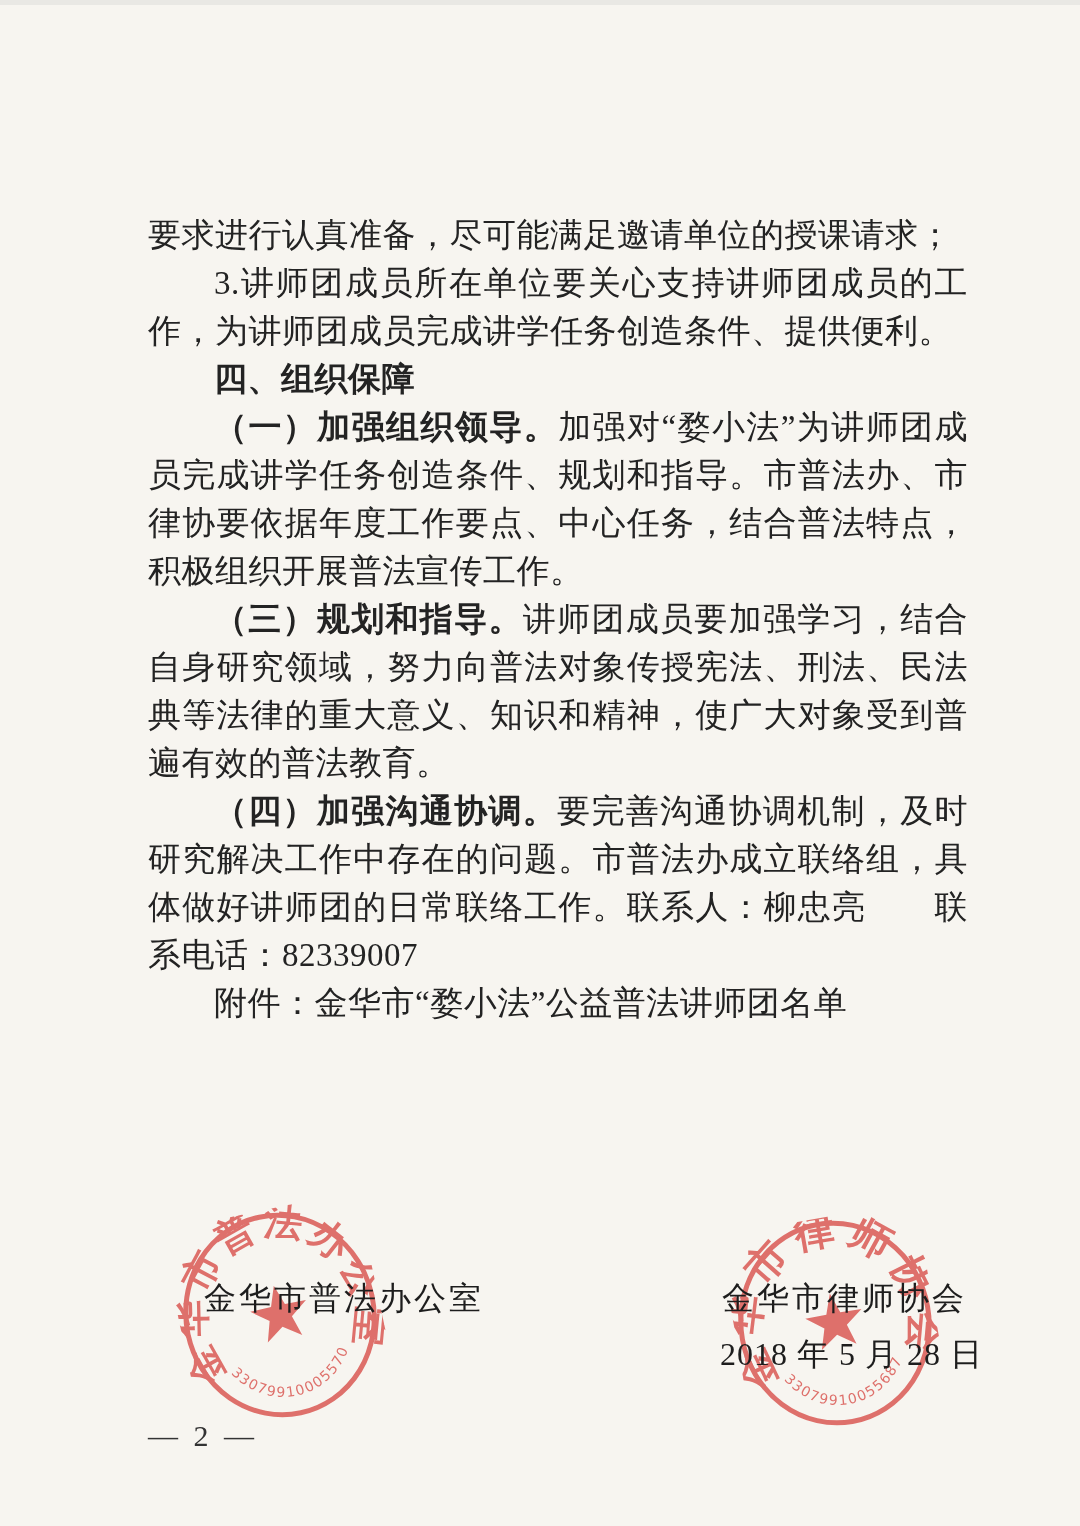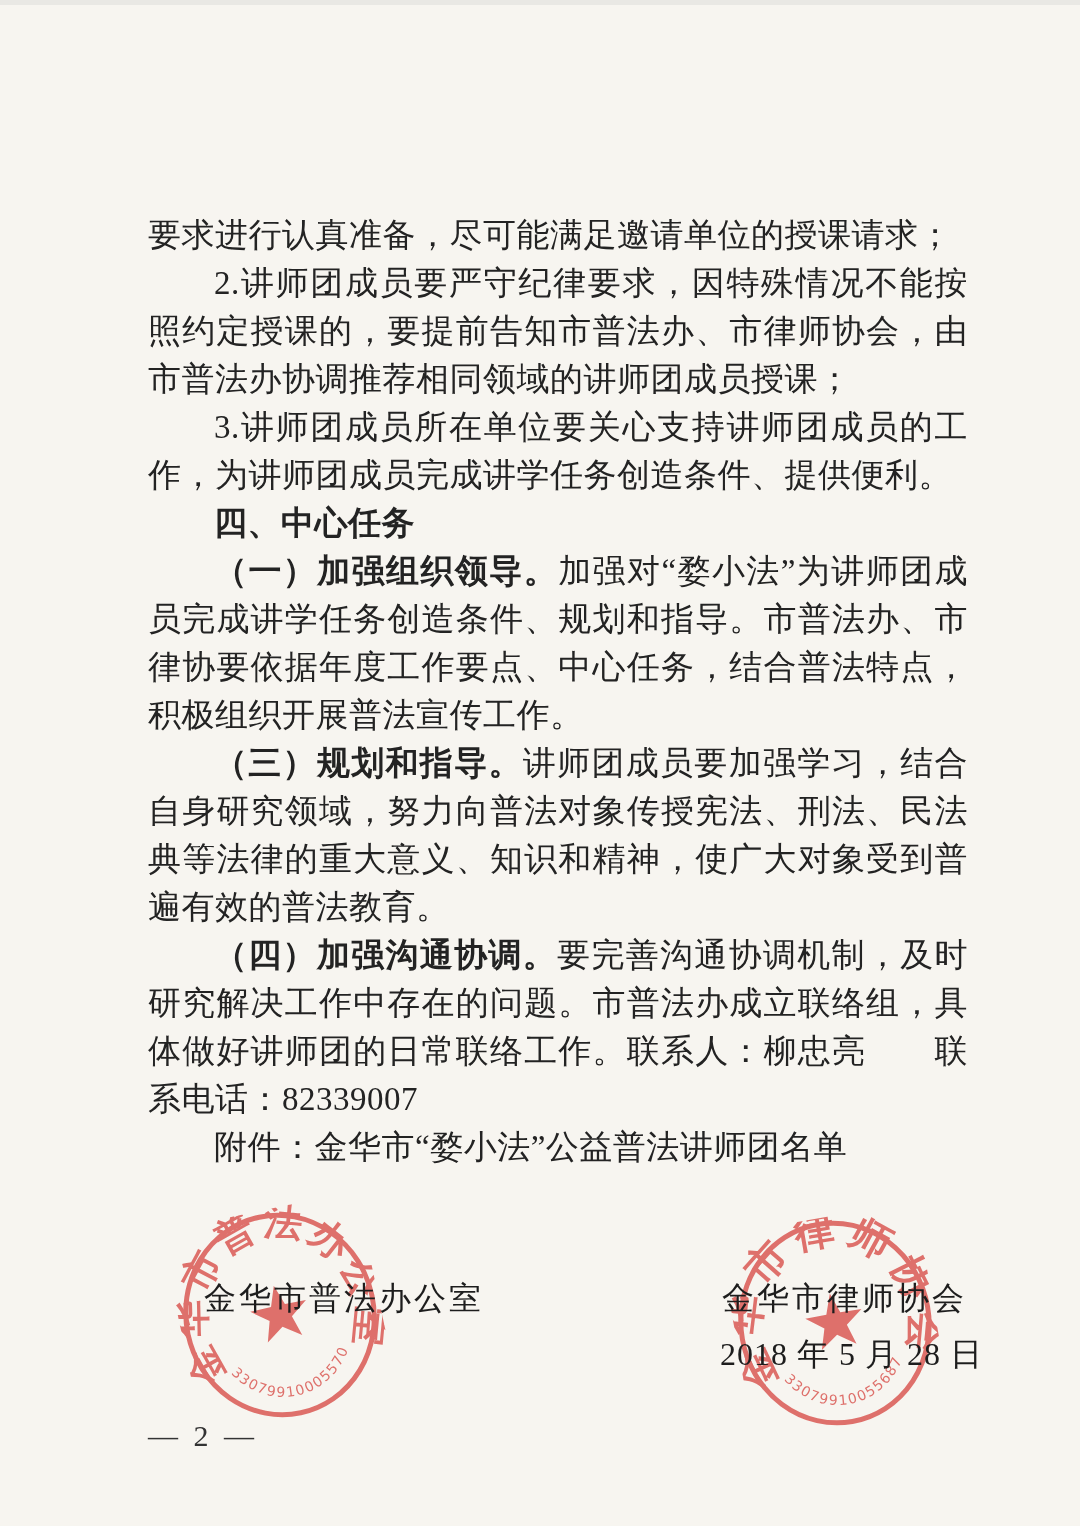--- a/index.html
+++ b/index.html
@@ -49,23 +49,22 @@
   .seal-arc-7{font-size:40px;font-weight:bold;letter-spacing:9px;font-family:"Liberation Serif",serif;}
   .seal-serial{font-size:14px;letter-spacing:1.5px;font-family:"DejaVu Sans",sans-serif;}
 </style>
 </head>
 <body>
 
 <div class="page">
 
   <div class="doc-body">
       <p><span>要求进行认真准备，尽可能满足邀请单位的授课请求；</span></p>
-      <p class="indent"><span>2.讲师团成员要严守纪律要求，因特殊情况不能按照约定授课的，要提前告知市普法办、市律师协会，由市普法办协调推荐相同领域的讲师团成员授课；</span></p>
       <p class="indent"><span>3.讲师团成员所在单位要关心支持讲师团成员的工作，为讲师团成员完成讲学任务创造条件、提供便利。</span></p>
-      <p class="indent"><span class="bold">四、中心任务</span></p>
+      <p class="indent"><span class="bold">四、组织保障</span></p>
       <p class="indent"><span class="bold">（一）加强组织领导。</span><span>加强对“婺小法”为讲师团成员完成讲学任务创造条件、规划和指导。市普法办、市律协要依据年度工作要点、中心任务，结合普法特点，积极组织开展普法宣传工作。</span></p>
       <p class="indent"><span class="bold">（三）规划和指导。</span><span>讲师团成员要加强学习，结合自身研究领域，努力向普法对象传授宪法、刑法、民法典等法律的重大意义、知识和精神，使广大对象受到普遍有效的普法教育。</span></p>
       <p class="indent"><span class="bold">（四）加强沟通协调。</span><span>要完善沟通协调机制，及时研究解决工作中存在的问题。市普法办成立联络组，具体做好讲师团的日常联络工作。联系人：柳忠亮　　联系电话：82339007</span></p>
       <p class="indent"><span>附件：金华市“婺小法”公益普法讲师团名单</span></p>
     </div>
 
   <div class="stamp stamp-left" style="color: rgb(217, 84, 79);">
     <svg viewBox="0 0 200 212">
       <ellipse cx="100" cy="106" rx="94" ry="100" fill="none" stroke="currentColor" stroke-width="5"></ellipse>
       <path id="arcL" d="M 28.6,136 A 76,82 0 1 1 171.4,136" fill="none"></path>

